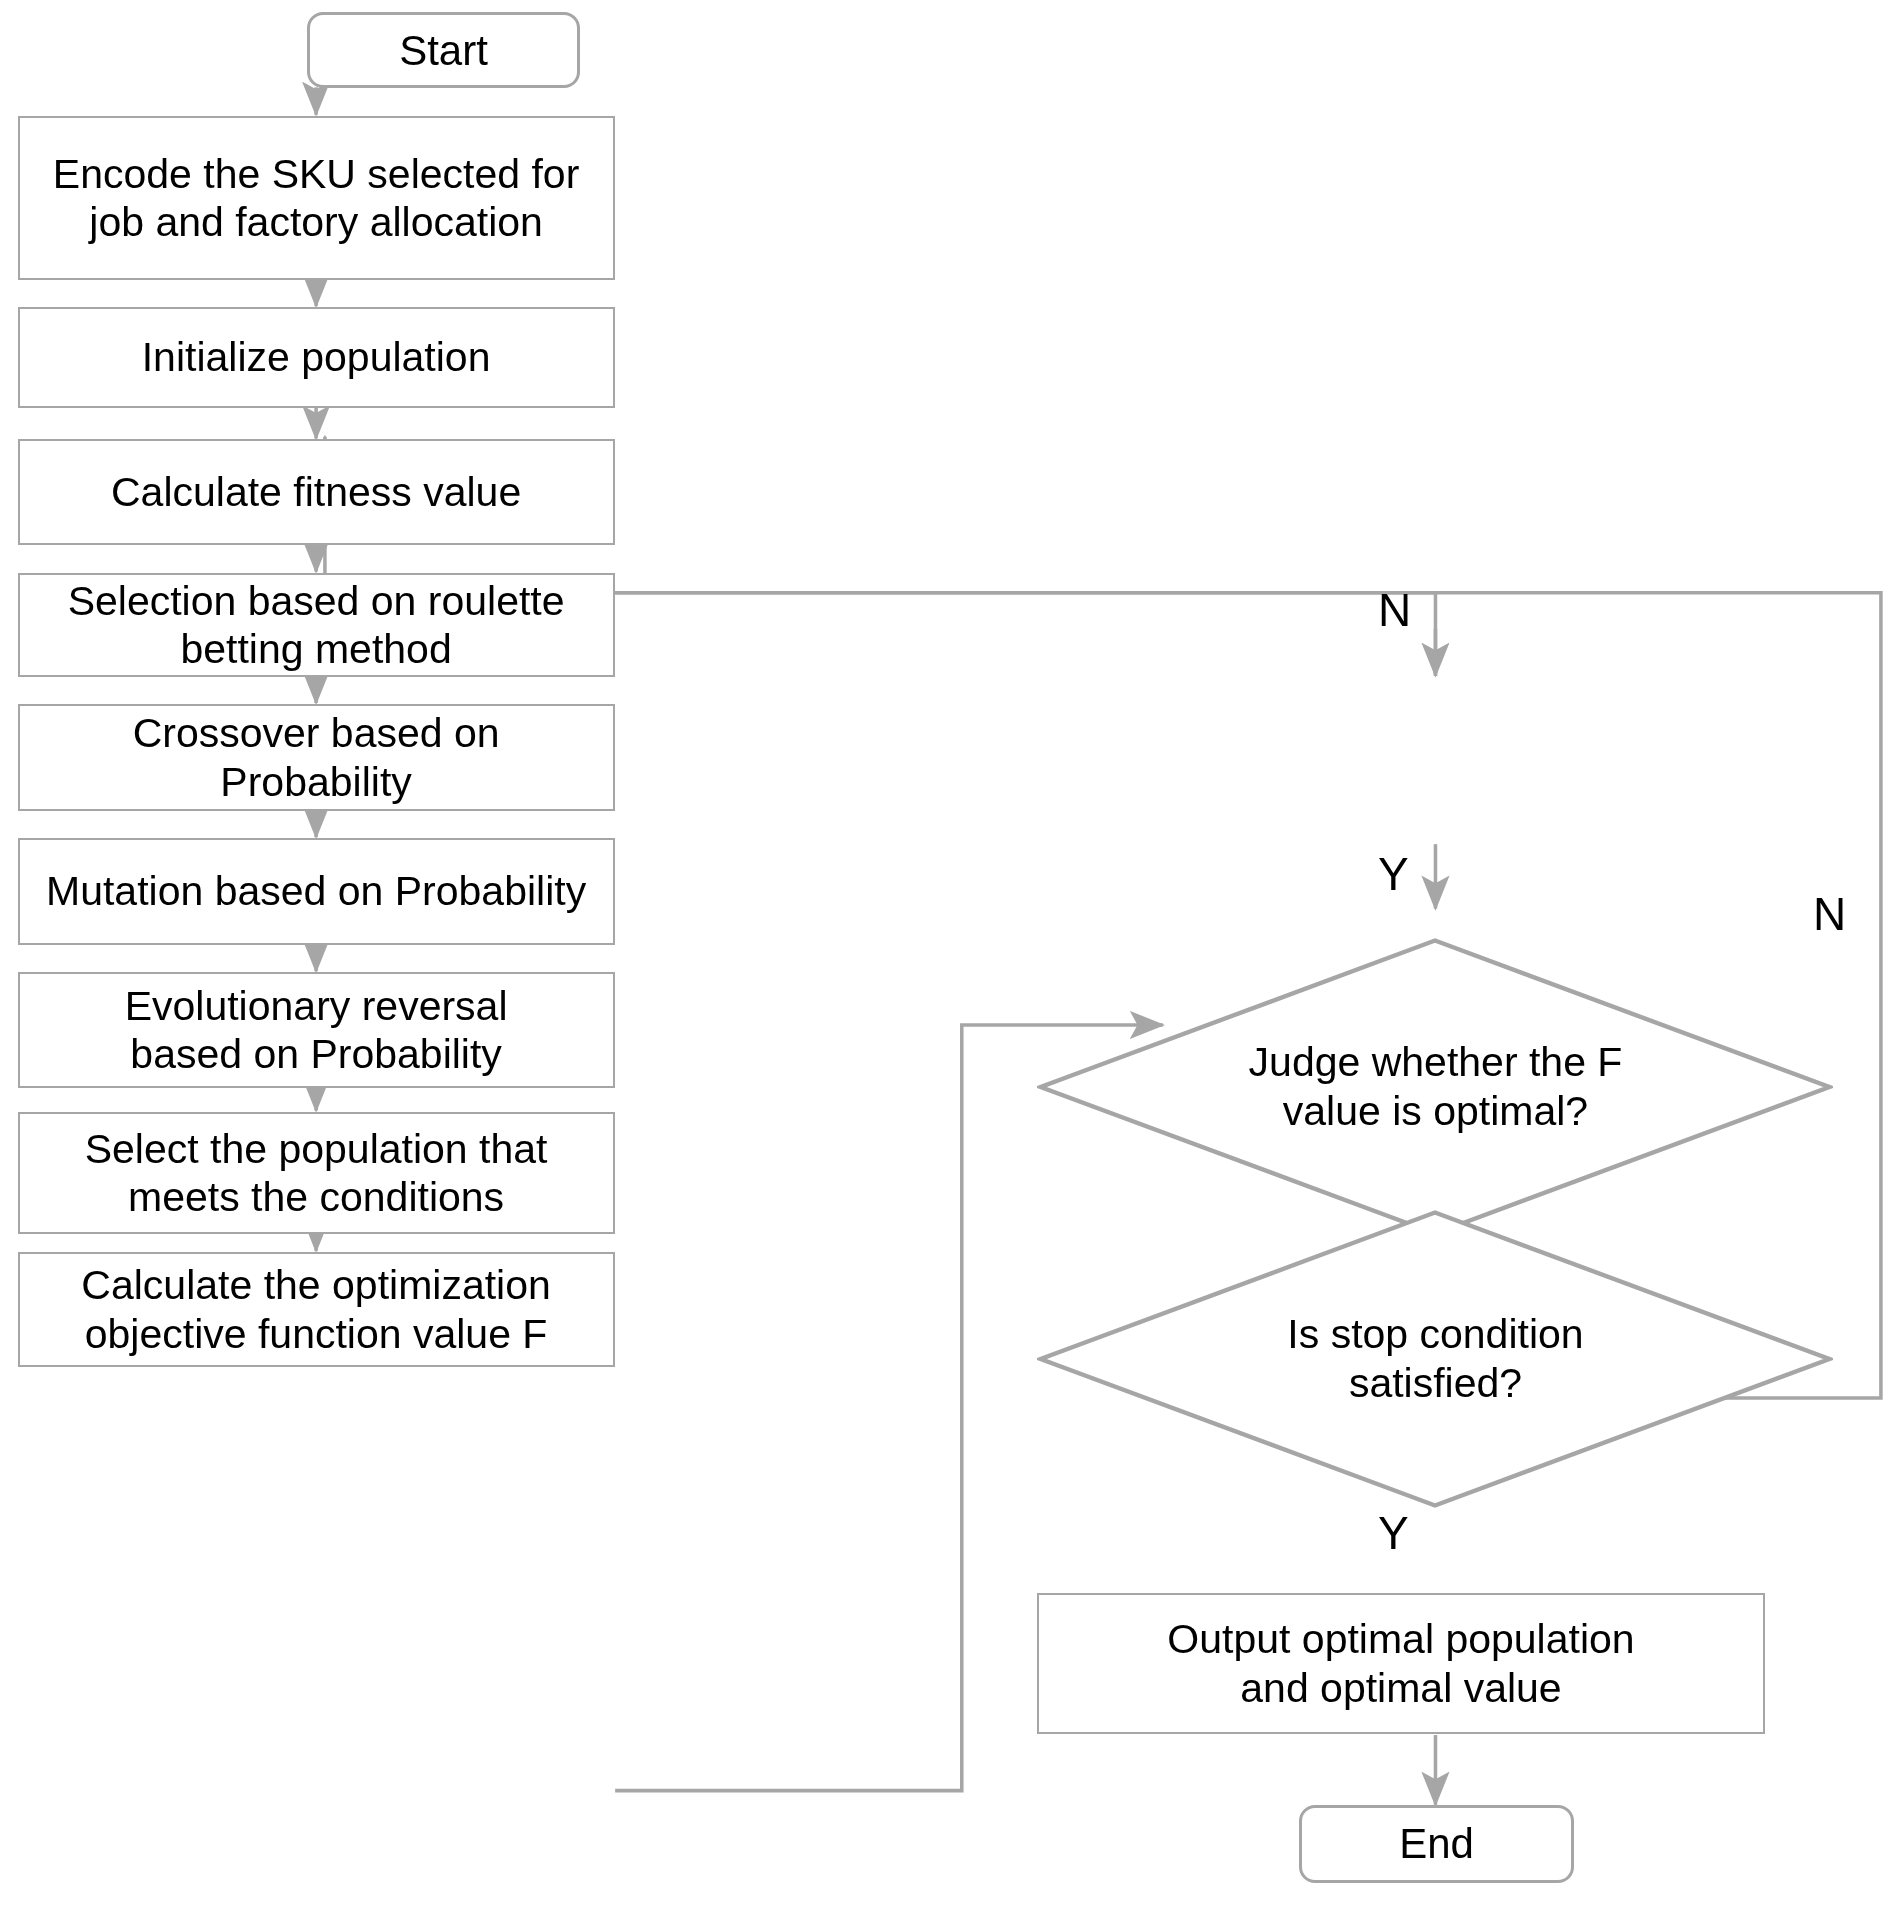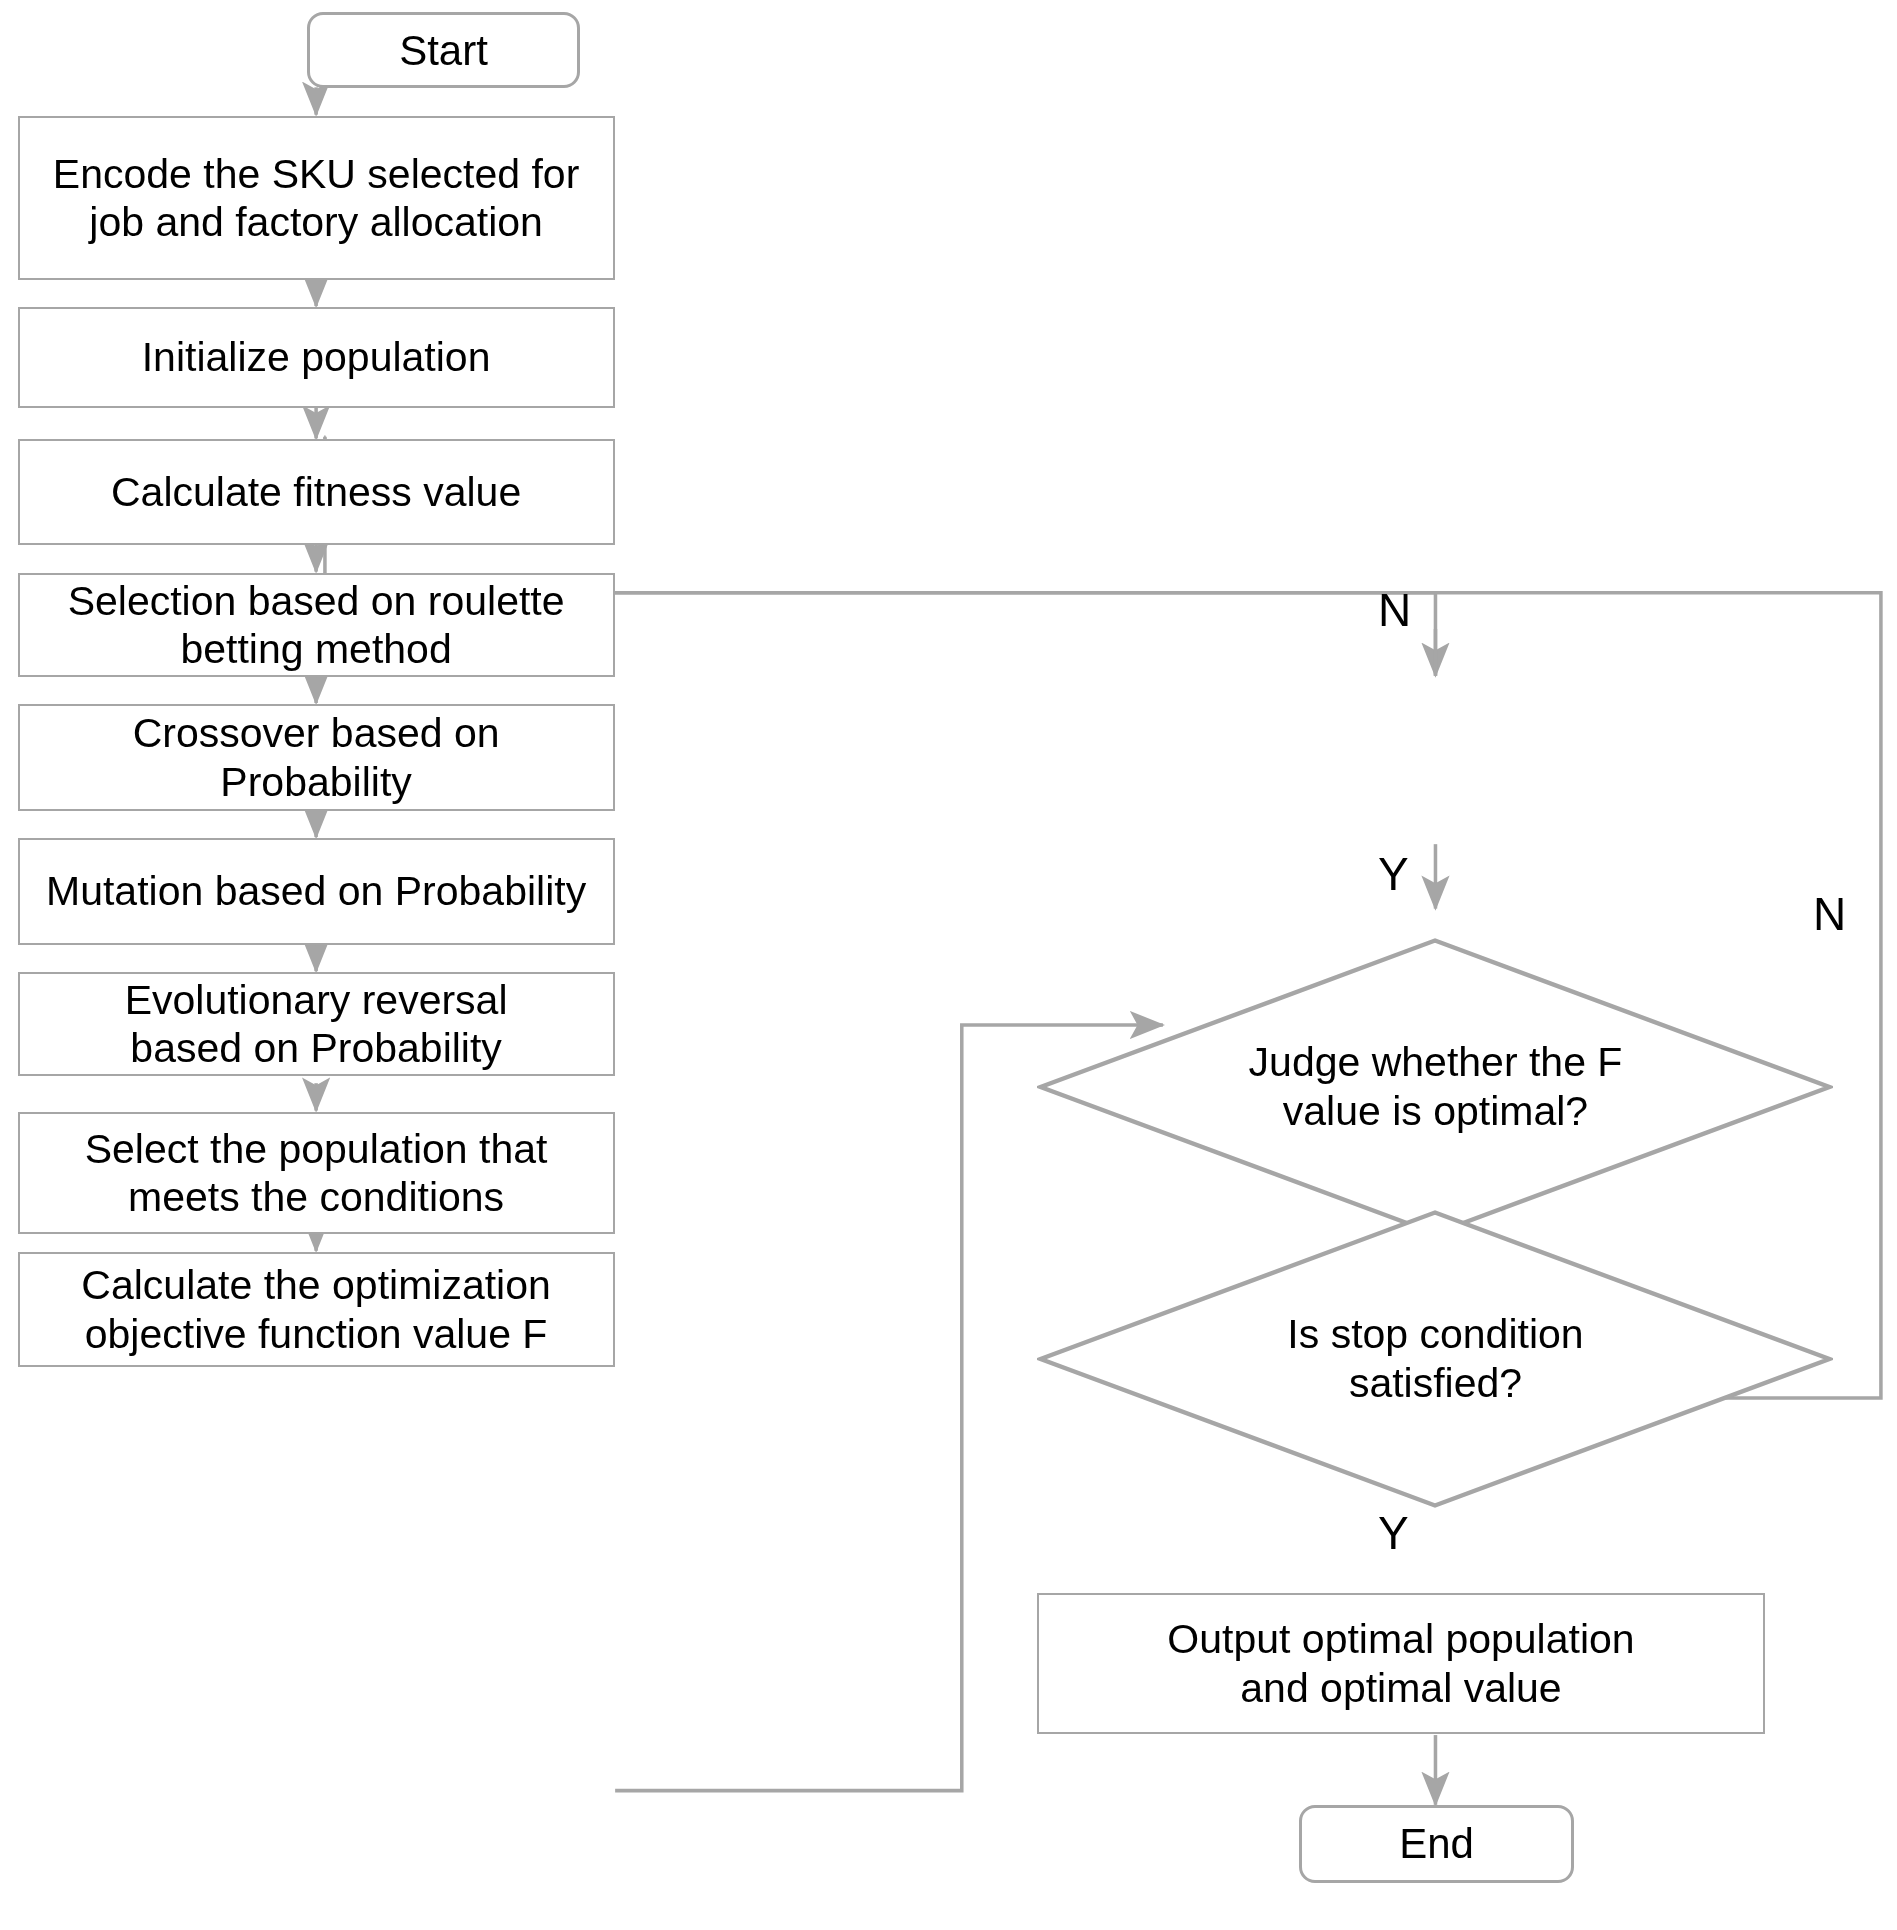--- a/index.html
+++ b/index.html
@@ -111,21 +111,21 @@
     <span class="txt f46">
       <span>Crossover based on</span><br>
       <span>Probability</span>
     </span>
   </div>
 
   <div class="node proc" style="left:17.6px;top:838px;width:597px;height:107px;">
     <span class="txt f46">Mutation based on Probability</span>
   </div>
 
-  <div class="node proc" style="left:17.6px;top:972px;width:597px;height:104px;">
+  <div class="node proc" style="left:17.6px;top:972px;width:597px;height:116px;">
     <span class="txt f46">
       <span>Evolutionary reversal</span><br>
       <span>based on Probability</span>
     </span>
   </div>
 
   <div class="node proc" style="left:17.6px;top:1112px;width:597px;height:122px;">
     <span class="txt f46">
       <span>Select the population that</span><br>
       <span>meets the conditions</span>

